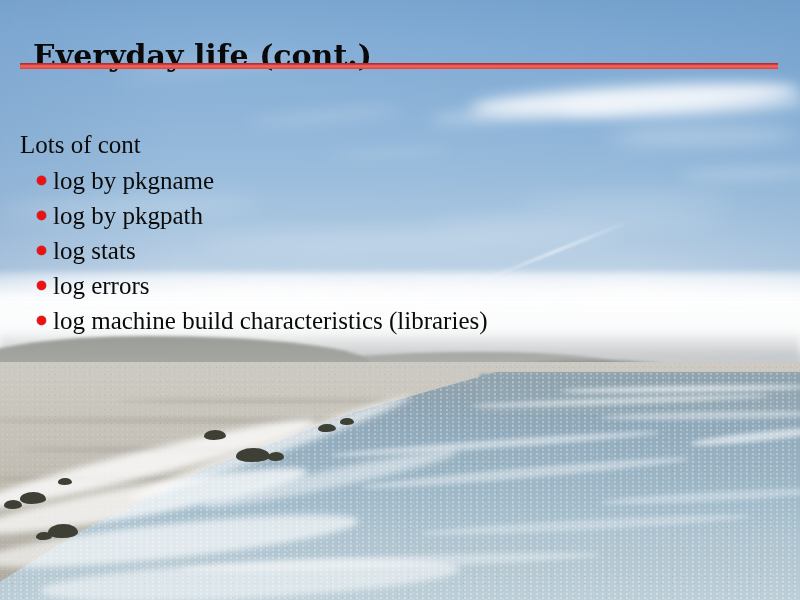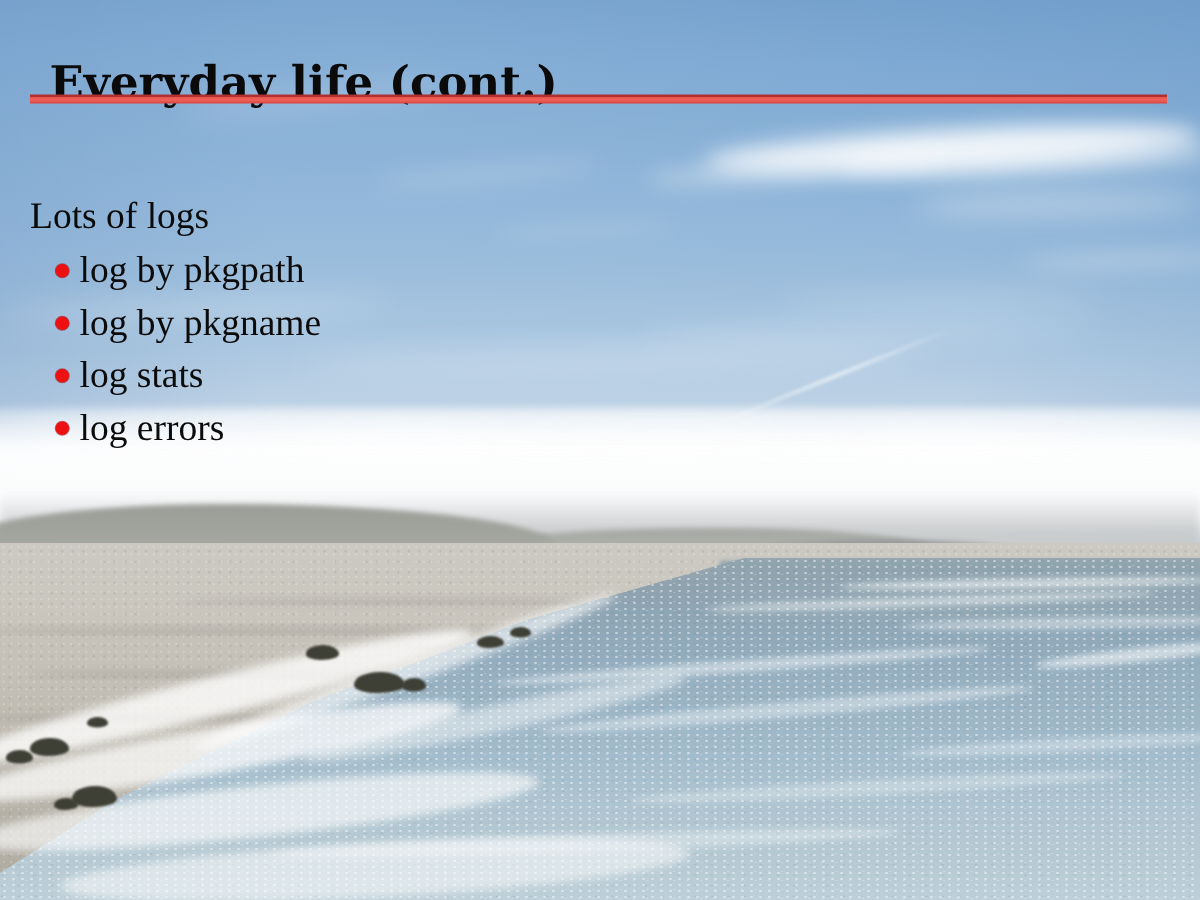--- a/index.html
+++ b/index.html
@@ -358,34 +358,38 @@
     <div class="rock" style="left:204px; top:430px; width:22px; height:10px;"></div>
     <div class="rock" style="left:318px; top:424px; width:18px; height:8px;"></div>
     <div class="rock" style="left:340px; top:418px; width:14px; height:7px;"></div>
     <div class="rock" style="left:58px;  top:478px; width:14px; height:7px;"></div>
   </div>
 
   <h1 class="title">Everyday life (cont.)</h1>
   <div class="title-rule"></div>
 
   <div class="body">
-    <p class="lead">Lots of logs</p>
+    <p class="lead">Lots of cont</p>
     <ul class="bullets">
       <li class="bullet">
         <span class="dot"></span>
+        <span>log by pkgname</span>
+      </li>
+      <li class="bullet">
+        <span class="dot"></span>
         <span>log by pkgpath</span>
       </li>
       <li class="bullet">
         <span class="dot"></span>
-        <span>log by pkgname</span>
-      </li>
-      <li class="bullet">
-        <span class="dot"></span>
         <span>log stats</span>
       </li>
       <li class="bullet">
         <span class="dot"></span>
         <span>log errors</span>
+      </li>
+      <li class="bullet">
+        <span class="dot"></span>
+        <span>log machine build characteristics (libraries)</span>
       </li>
     </ul>
   </div>
 
 </div>
 
 </body></html>

